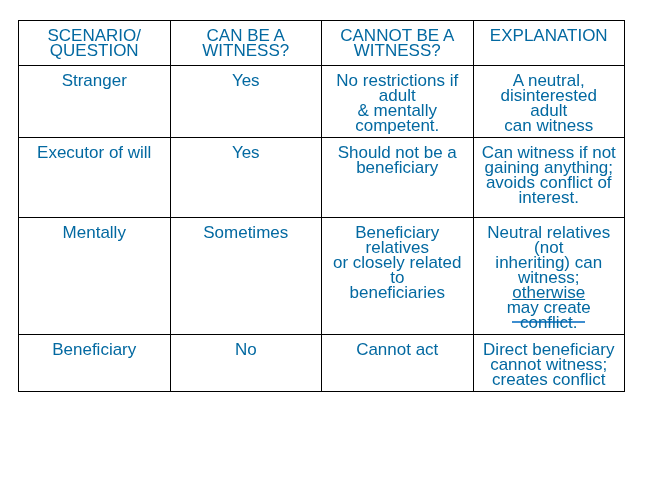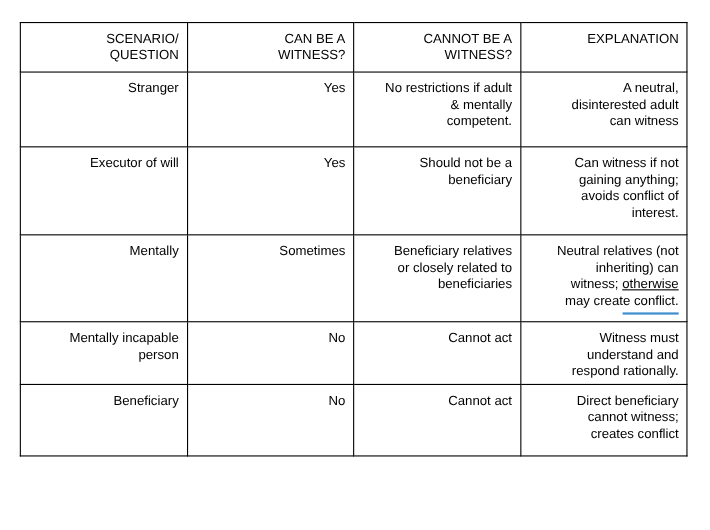--- a/index.html
+++ b/index.html
@@ -24,28 +24,28 @@
     top: 20px;
     width: 607px;
     border-collapse: collapse;
     table-layout: fixed;
     background: #ffffff;
   }
   table.witness-table th,
   table.witness-table td {
     border: 1px solid #000000;
     vertical-align: top;
-    text-align: right;
+    text-align: center;
     padding: 7px 7px 4px 7px;
-    font-size: 12px;
+    font-size: 17px;
     line-height: 15px;
     font-weight: 400;
     white-space: pre-line;
     overflow: hidden;
-    color: #000000;
+    color: #0369a1;
   }
   table.witness-table col { width: 25%; }
 
   
   thead tr            { height: 45px; }
   tbody tr:nth-child(1) { height: 68px; }
   tbody tr:nth-child(2) { height: 80px; }
   tbody tr:nth-child(3) { height: 79px; }
   tbody tr:nth-child(4) { height: 45px; }
   tbody tr:nth-child(5) { height: 65px; }
@@ -108,29 +108,20 @@
         <td class="canbe-cell">Sometimes</td>
         <td>Beneficiary relatives
 or closely related to
 beneficiaries</td>
         <td><span>Neutral relatives (not
 inheriting) can
 witness; </span><span class="grammar-underline">otherwise</span><span>
 may create conflict.</span></td>
       </tr>
       <tr>
-        <td class="scenario-cell">Mentally incapable
-person</td>
-        <td class="canbe-cell">No</td>
-        <td>Cannot act</td>
-        <td>Witness must
-understand and
-respond rationally.</td>
-      </tr>
-      <tr>
         <td class="scenario-cell">Beneficiary</td>
         <td class="canbe-cell">No</td>
         <td>Cannot act</td>
         <td>Direct beneficiary
 cannot witness;
 creates conflict</td>
       </tr>
     </tbody>
   </table>
 </div>

